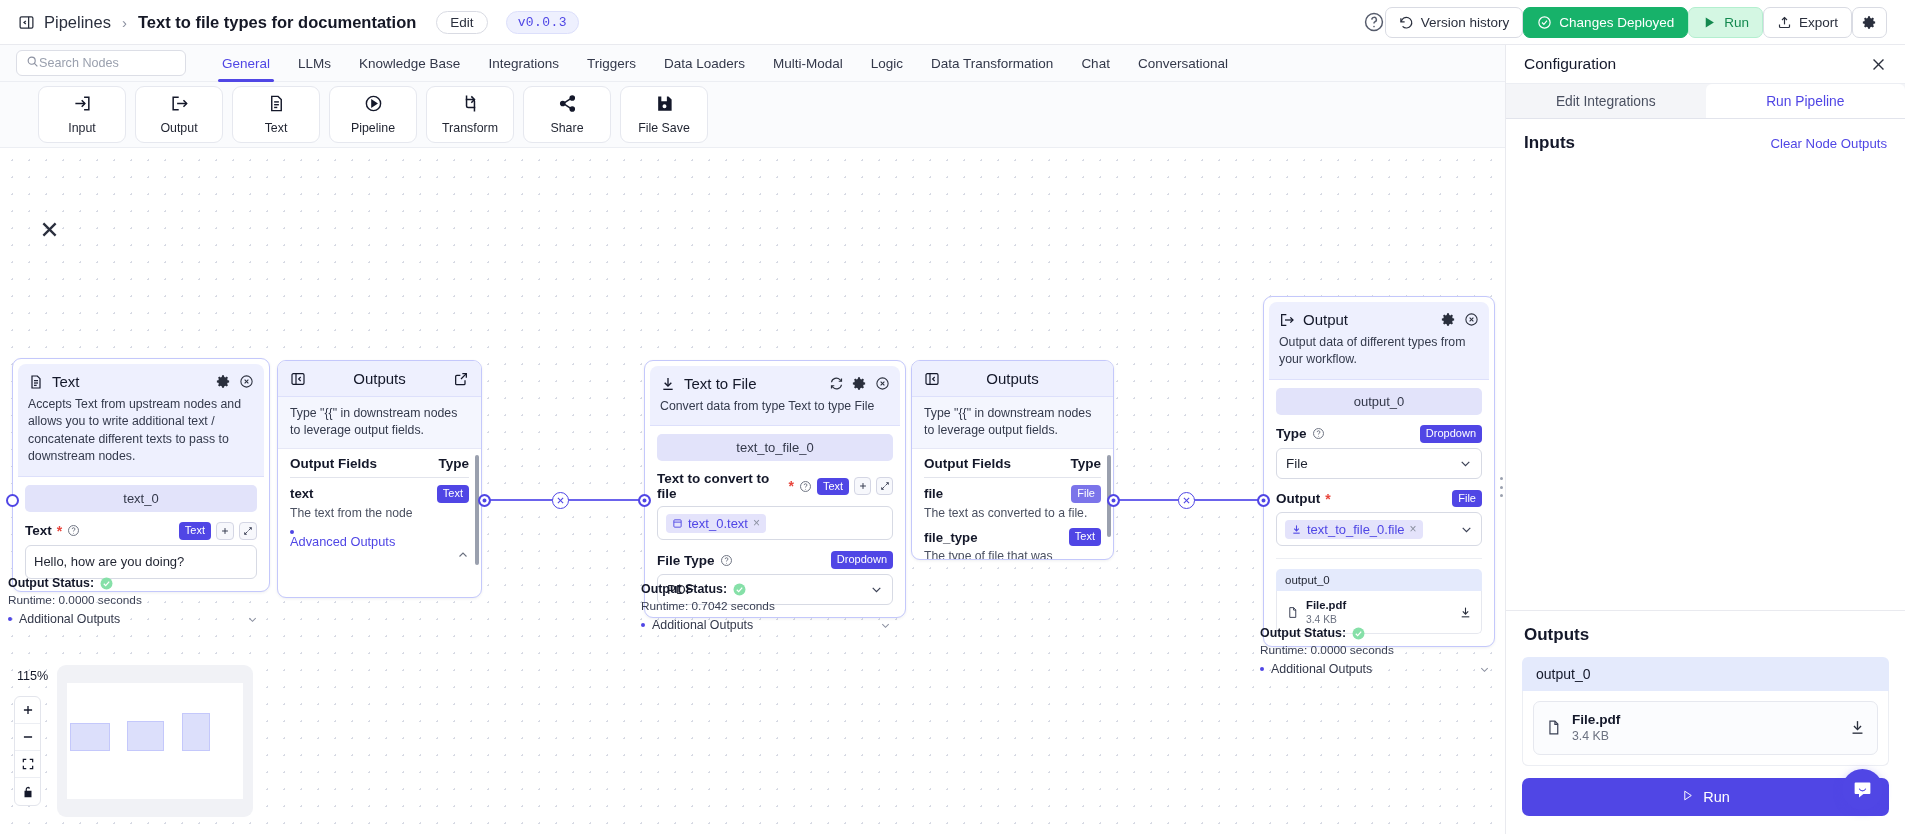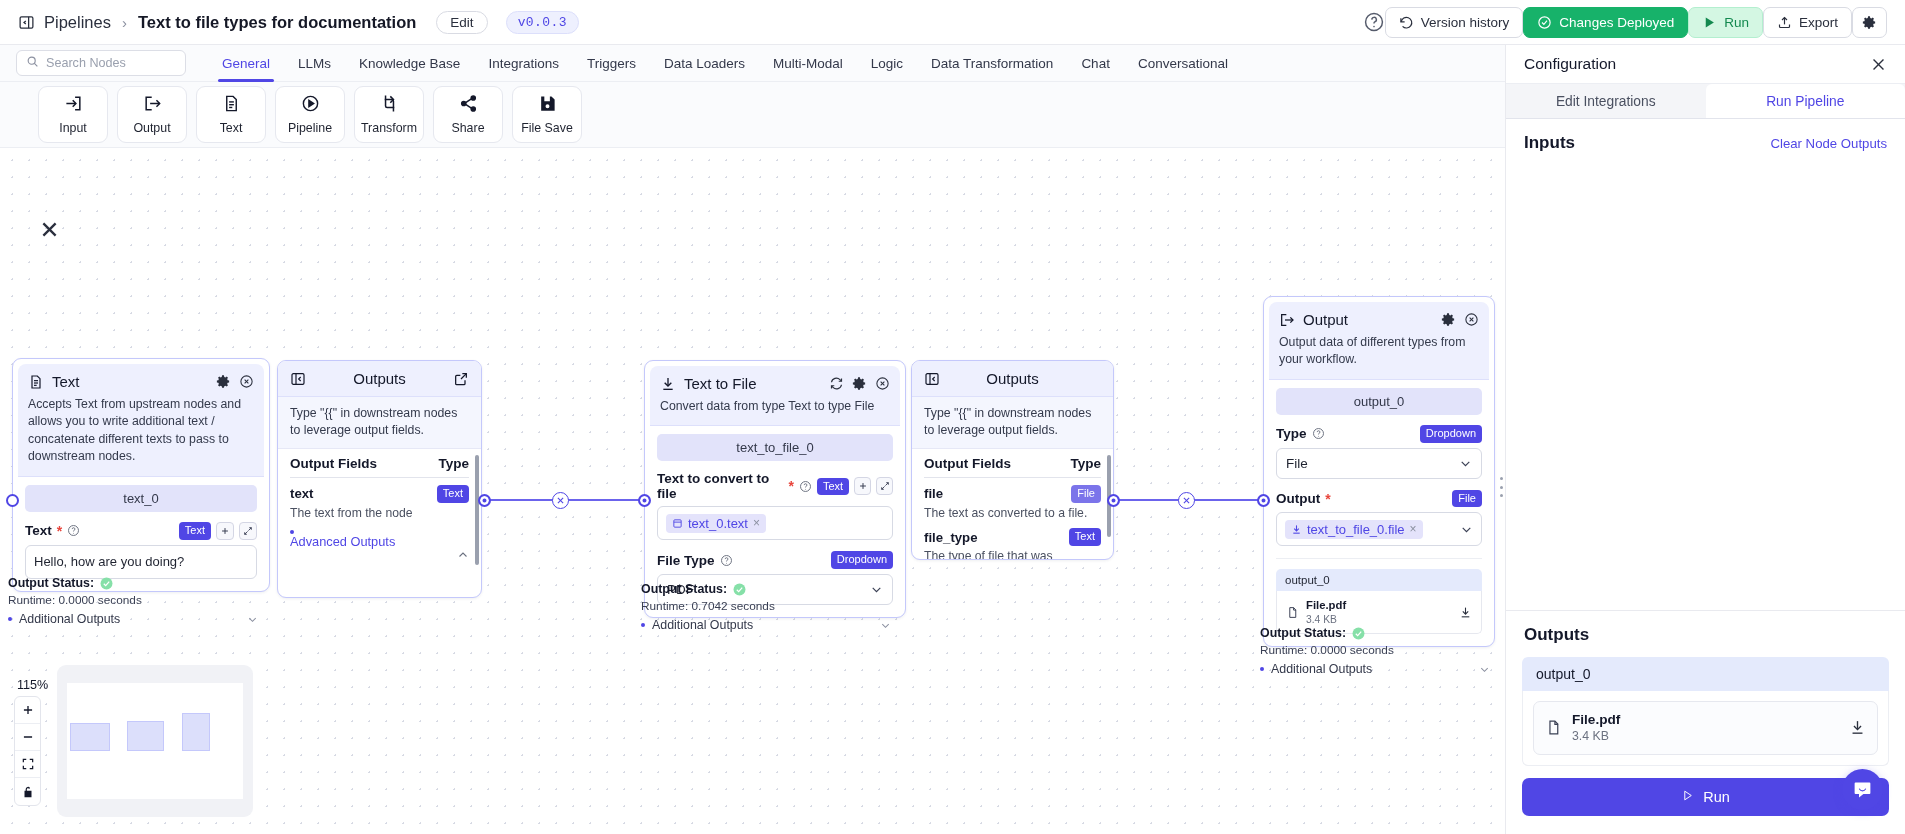--- a/index.html
+++ b/index.html
@@ -46,21 +46,21 @@
   .tb-ico { width:15px; height:15px; display:flex; }
 
   
   .nodebar {
     position:absolute; left:0; top:45px; width:1505px; height:37px;
     background:#fafbfd; border-bottom:1px solid #eceef3;
     display:flex; align-items:center; padding:0 16px;
   }
   .search-box {
     width:170px; height:26px; border:1px solid #dcdee6; border-radius:6px;
-    display:flex; align-items:center; gap:7px; padding:0 9px; background:#fff; margin-right:22px;
+    display:flex; align-items:center; padding:0 9px; background:#fff; margin-right:22px;
   }
   .search-box svg { width:13px; height:13px; color:#8b90a0; }
   .search-box input {
     border:0; outline:0; font-size:12.6px; color:#2a2f3d; width:100%;
     font-family:"Liberation Sans", sans-serif; background:transparent;
   }
   .search-box input::placeholder { color:#9aa0ae; }
   .cat-tabs { display:flex; align-items:center; gap:0; height:37px; }
   .cat {
     font-size:13.5px; color:#33384a; padding:0 14px; height:37px;
@@ -72,21 +72,21 @@
     background:#5046e5; border-radius:2px;
   }
 
   
   .palette {
     position:absolute; left:0; top:82px; width:1505px; height:66px;
     background:#fafbfd; border-bottom:1px solid #eceef3;
     display:flex; align-items:center; padding:0 38px; gap:9px;
   }
   .pal-item {
-    width:70px; height:57px; background:#fff; border:1px solid #e6e8ef; border-radius:9px;
+    width:88px; height:57px; background:#fff; border:1px solid #e6e8ef; border-radius:9px;
     display:flex; flex-direction:column; align-items:center; justify-content:center; gap:5px;
   }
   .pal-item svg { width:19px; height:19px; color:#14182a; }
   .pal-label { font-size:12.4px; color:#1f2330; }
 
   
   .canvas {
     position:absolute; left:0; top:148px; width:1505px; height:686px;
     background-color:#ffffff;
     background-image:radial-gradient(#d7dae4 1px, transparent 1px);
@@ -214,21 +214,21 @@
   .port.filled { background:#5046e5; box-shadow:inset 0 0 0 2.5px #fff; }
   .edge-x {
     position:absolute; width:17px; height:17px; border-radius:50%;
     border:1.6px solid #5046e5; background:#fff;
     display:flex; align-items:center; justify-content:center; color:#5046e5;
   }
   .edge-x svg { width:9px; height:9px; }
 
   
   .zoom-ctl { position:absolute; left:14px; bottom:28px; }
-  .zoom-pct { font-size:12.6px; color:#14182a; margin-bottom:4px; margin-left:3px; }
+  .zoom-pct { font-size:12.6px; color:#14182a; margin-bottom:13px; margin-left:3px; }
   .zoom-stack {
     width:27px; background:#fff; border:1px solid #e3e5ec; border-radius:6px; overflow:hidden;
   }
   .zoom-btn {
     height:27px; display:flex; align-items:center; justify-content:center;
     border-bottom:1px solid #eceef3; color:#14182a;
   }
   .zoom-btn:last-child { border-bottom:0; }
   .zoom-btn svg { width:14px; height:14px; }
   .minimap {

